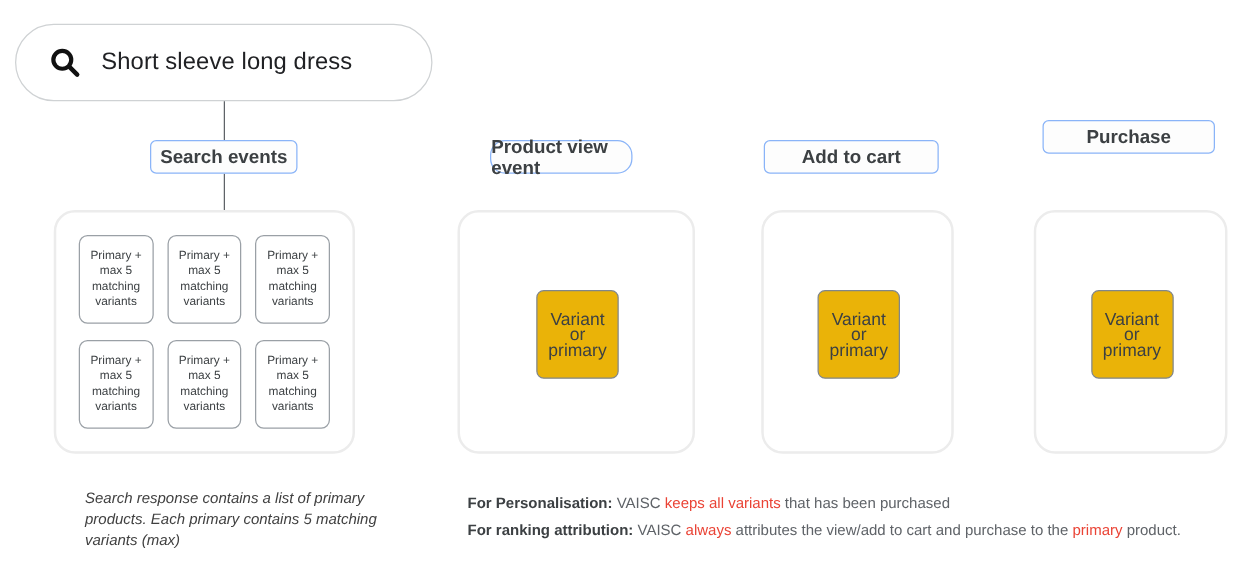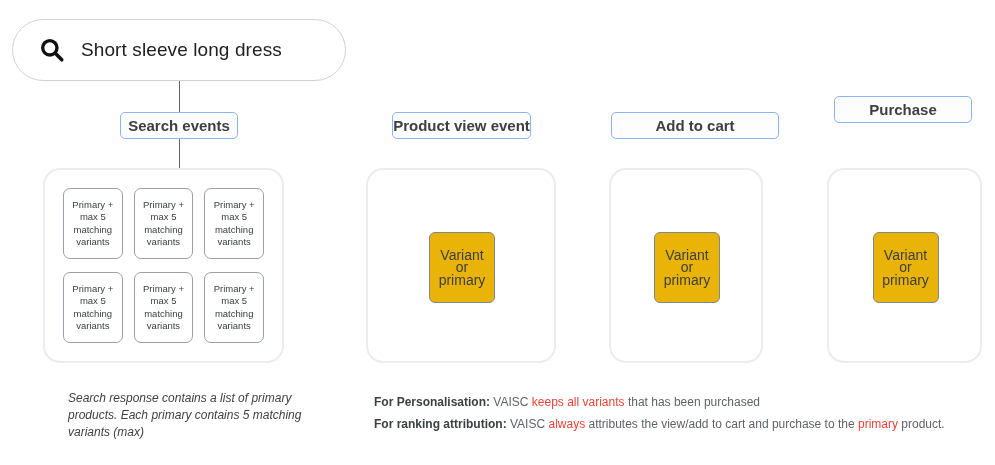--- a/index.html
+++ b/index.html
@@ -64,22 +64,22 @@
     background: #fdfdfd;
     display: flex;
     align-items: center;
     justify-content: center;
     font-size: 15px;
     color: #3c4043;
     z-index: 2;
     font-weight: bold;
   }
   #header-search-events  { left: 120px; top: 112px; width: 118px; }
-  #header-product-view   { left: 392px; top: 112px; width: 139px; }
-  #header-add-to-cart    { left: 611px; top: 112px; width: 168px; }
+  #header-product-view   { left: 392px; top: 112px; width: 114px; border-radius: 12px; }
+  #header-add-to-cart    { left: 611px; top: 112px; width: 140px; }
   #header-purchase       { left: 834px; top: 96px; width: 138px; }
 
   
   .panel {
     position: absolute;
     top: 168px;
     height: 195px;
     box-sizing: border-box;
     border: 2px solid #ececec;
     border-radius: 17px;

